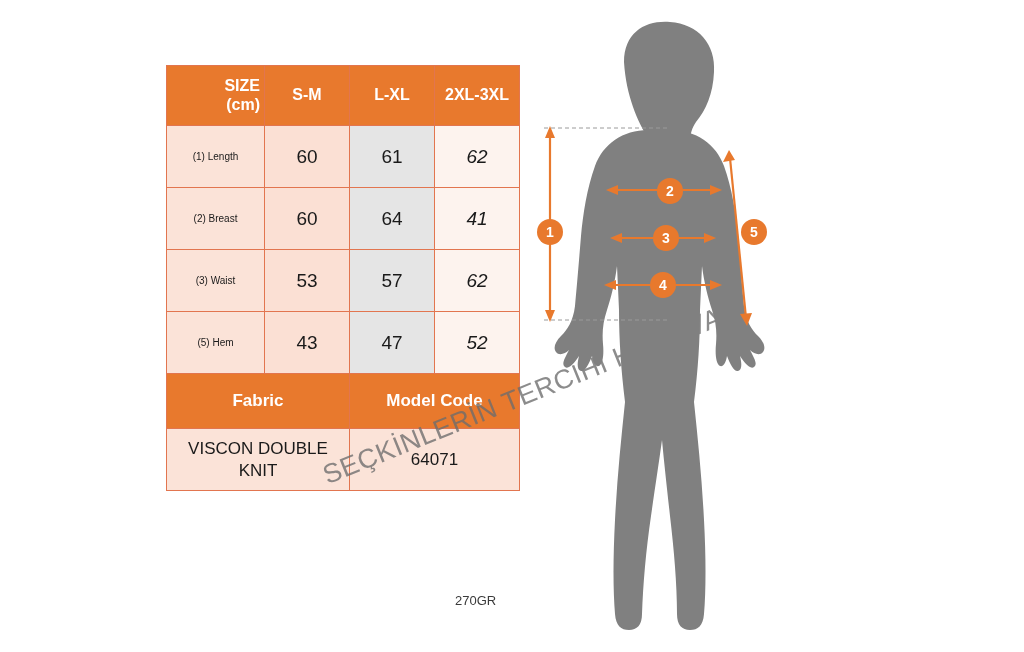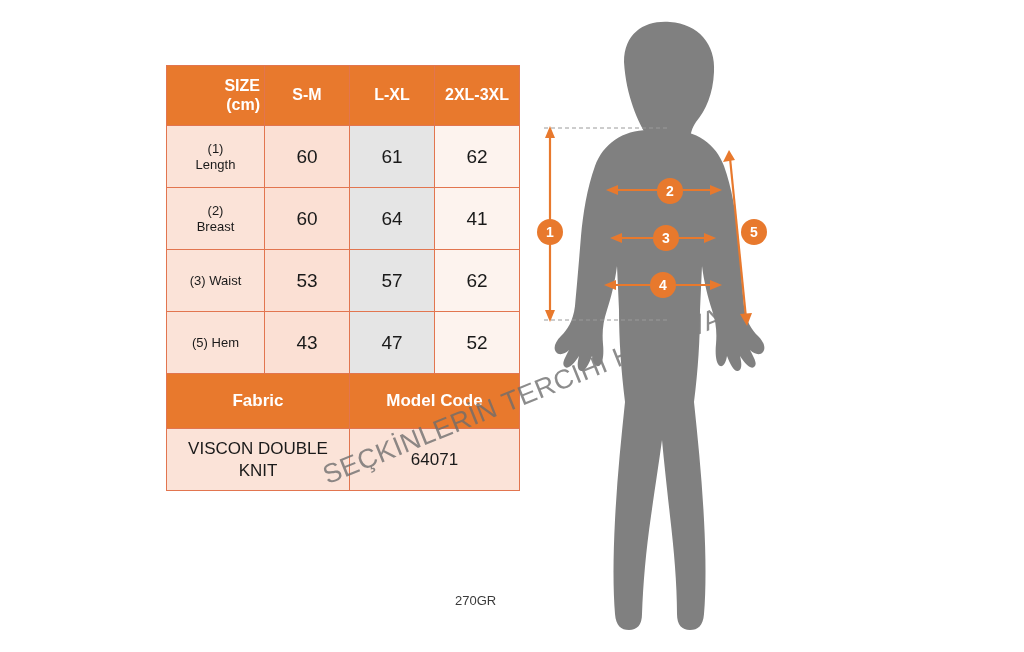--- a/index.html
+++ b/index.html
@@ -38,33 +38,33 @@
     font-size: 16px;
     height: 60px;
     padding: 2px 4px;
     line-height: 1.15;
   }
   .hdr-cell.first { font-size: 16px; }
 
   
   .lbl-cell {
     background: #fbe3d8;
-    font-size: 13px;
+    font-size: 10px;
     height: 62px;
     padding: 2px 22px;
     line-height: 1.2;
   }
   .val-cell {
     font-size: 19px;
     height: 62px;
     padding: 2px 4px;
   }
   .val-cell.tint-a { background: #fbe0d4; }
   .val-cell.tint-b { background: #e5e5e5; }
-  .val-cell.tint-c { background: #fdf3ee; }
+  .val-cell.tint-c { background: #fdf3ee; font-style: italic; }
 
   
   .fabric-hdr {
     background: #e8792d;
     color: #ffffff !important;
     font-weight: bold;
     font-size: 17px;
     height: 55px;
   }
   .fabric-val {

